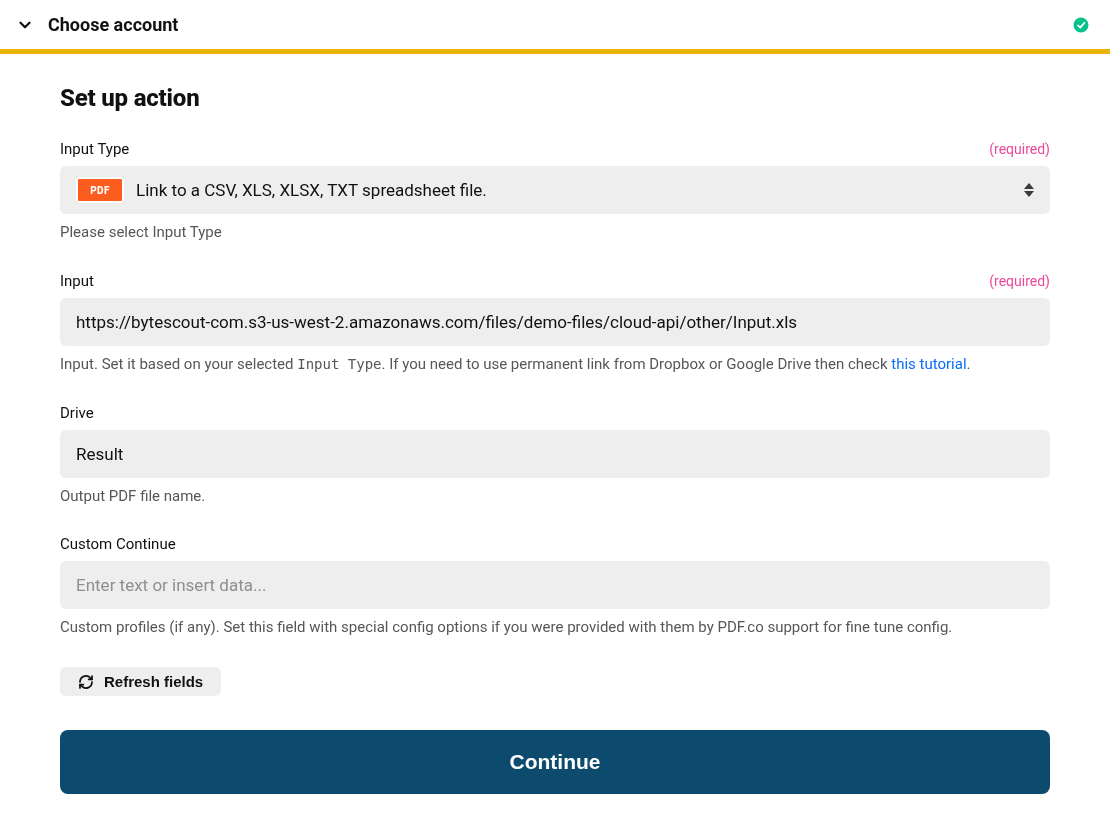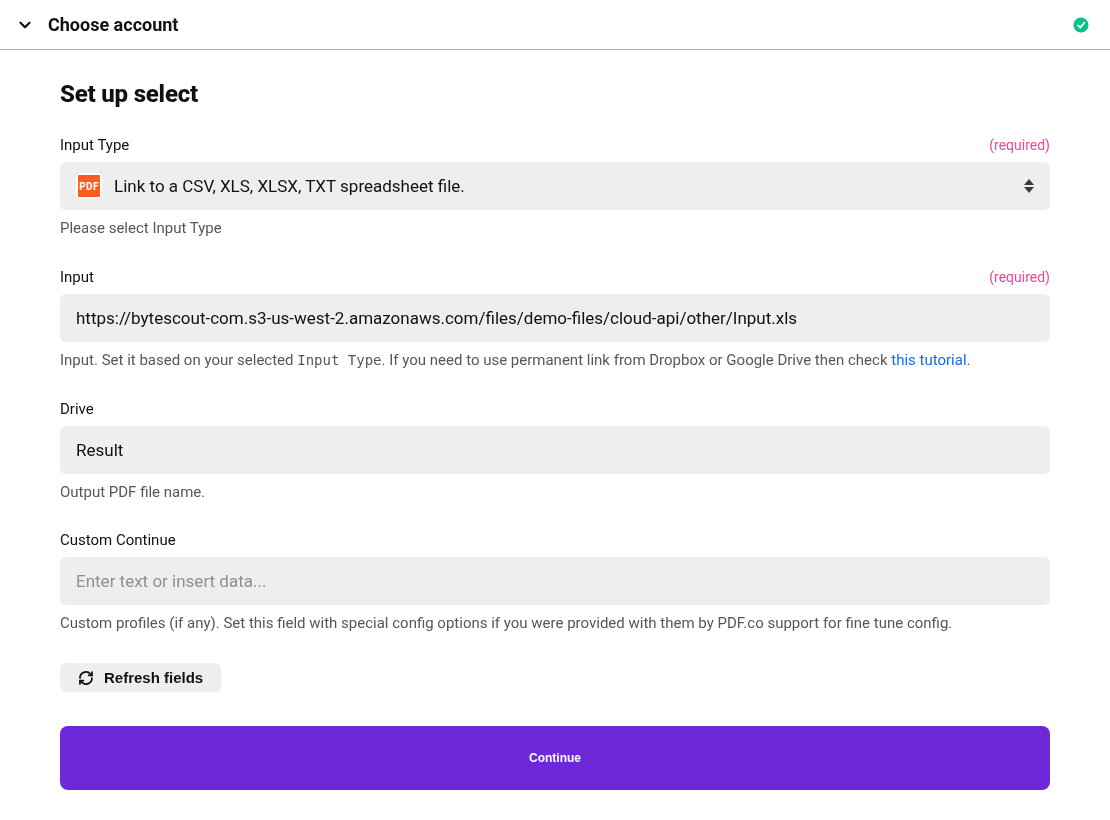--- a/index.html
+++ b/index.html
@@ -9,21 +9,21 @@
     color: #111;
     background: #fff;
     width: 1110px;
   }
 
   
   .header-row {
     display: flex;
     align-items: center;
     padding: 14px 16px 14px 16px;
-    border-bottom: 1px solid #eab308;
+    border-bottom: 5px solid #eab308;
     gap: 14px;
   }
   .header-row .chev {
     width: 18px; height: 18px;
     display: inline-flex; align-items: center; justify-content: center;
     color: #111;
   }
   .header-row .title {
     font-weight: 700;
     font-size: 18px;
@@ -73,21 +73,21 @@
     padding: 0;
   }
   .input-shell input::placeholder { color: #8f8f8f; }
 
   .pdf-badge {
     background: #fd5c1f;
     color: #fff;
     font-weight: 800;
     font-size: 10px;
     border-radius: 3px;
-    width: 26px; height: 26px;
+    width: 48px; height: 26px;
     display: inline-flex; align-items: center; justify-content: center;
     letter-spacing: 0.3px;
     flex: 0 0 auto;
     box-shadow: inset 0 0 0 2px #fff;
   }
   .select-value { flex: 1 1 auto; color: #111; }
   .updown {
     position: absolute; right: 14px; top: 50%; transform: translateY(-50%);
     width: 14px; height: 20px;
     color: #3b3b3b;
@@ -124,26 +124,26 @@
     padding: 6px 18px;
     font-size: 15px;
     font-weight: 700;
     cursor: pointer;
     color: #111;
   }
   .refresh-btn .icon { width: 16px; height: 16px; display: inline-flex; }
 
   .continue-btn {
     width: 100%;
-    background: #6d28d9;
+    background: #0c4a6e;
     color: #fff;
     border: none;
     border-radius: 8px;
     height: 64px;
-    font-size: 12px;
+    font-size: 21px;
     font-weight: 800;
     cursor: pointer;
     margin-top: 34px;
   }
 </style>
 </head>
 <body>
 
 <div class="header-row">
   <span class="chev">
@@ -155,21 +155,21 @@
   <span class="check-badge">
     <svg viewBox="0 0 24 24" width="18" height="18">
         <circle cx="12" cy="12" r="10" fill="currentColor"></circle>
         <polyline points="8 12.5 11 15.5 16.5 9" fill="none" stroke="#fff" stroke-width="2.4" stroke-linecap="round" stroke-linejoin="round"></polyline>
       </svg>
   </span>
 </div>
 
 <div class="content">
 
-  <h2 class="section-heading">Set up select</h2>
+  <h2 class="section-heading">Set up action</h2>
 
   
   <div class="field">
     <div class="label-row">
       <span class="label">Input Type</span>
       <span class="req">(required)</span>
     </div>
     <div class="select-shell">
       <span class="pdf-badge">PDF</span>
       <span class="select-value">Link to a CSV, XLS, XLSX, TXT spreadsheet file.</span>

